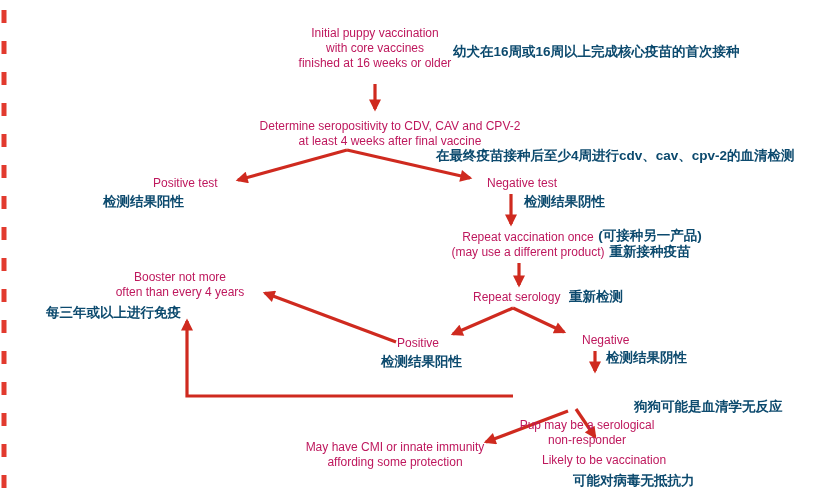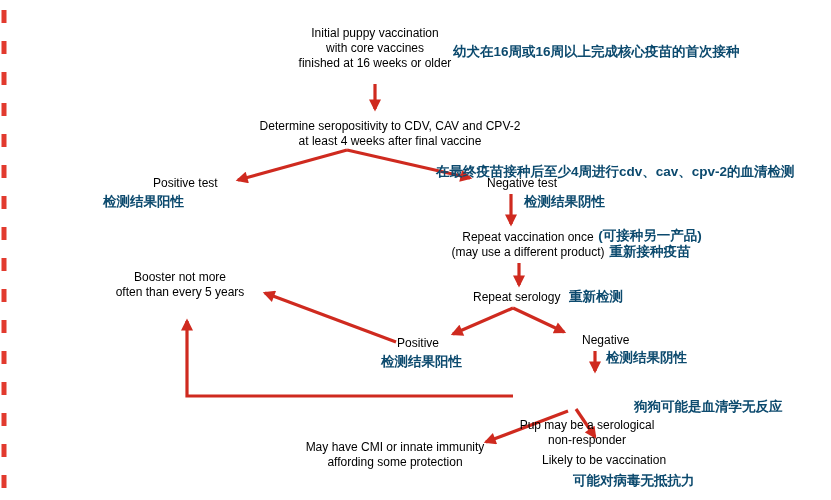--- a/index.html
+++ b/index.html
@@ -1,21 +1,21 @@
 <!DOCTYPE html>
 <html><head>
 <meta charset="utf-8">
 <style>
   html,body{margin:0;padding:0;background:#ffffff;}
   #screen{
     position:relative;width:831px;height:500px;background:#ffffff;
     overflow:hidden;font-family:"Liberation Sans","DejaVu Sans",sans-serif;
   }
   .en{
-    position:absolute;color:#000000;font-size:12px;line-height:15px;
+    position:absolute;color:#be185d;font-size:12px;line-height:15px;
     white-space:nowrap;
   }
   .en.block{text-align:center;white-space:normal;}
   .zh{
     position:absolute;color:#0c4a6e;font-weight:bold;font-size:13.5px;
     line-height:16px;white-space:nowrap;
   }
   .zh.block{text-align:center;}
   svg#arrows{position:absolute;left:0;top:0;}
 </style>
@@ -51,21 +51,21 @@
     <div>Initial puppy vaccination</div>
     <div>with core vaccines</div>
     <div>finished at 16 weeks or older</div>
   </div>
   <div class="zh" style="left:453px;top:44px;">幼犬在16周或16周以上完成核心疫苗的首次接种</div>
 
   <div class="en block" style="left:235px;top:119px;width:310px;">
     <div>Determine seropositivity to CDV, CAV and CPV-2</div>
     <div>at least 4 weeks after final vaccine</div>
   </div>
-  <div class="zh" style="left:436px;top:164px;">在最终疫苗接种后至少4周进行cdv、cav、cpv-2的血清检测</div>
+  <div class="zh" style="left:436px;top:148px;">在最终疫苗接种后至少4周进行cdv、cav、cpv-2的血清检测</div>
 
   <div class="en" style="left:153px;top:176px;">Positive test</div>
   <div class="zh" style="left:103px;top:194px;">检测结果阳性</div>
 
   <div class="en" style="left:487px;top:176px;">Negative test</div>
   <div class="zh" style="left:524px;top:194px;">检测结果阴性</div>
 
   <div class="en block" style="left:428px;top:230px;width:200px;">
     <div>Repeat vaccination once</div>
     <div>(may use a different product)</div>
@@ -79,22 +79,23 @@
   <div class="zh" style="left:569px;top:289px;">重新检测</div>
 
   <div class="en" style="left:397px;top:336px;">Positive</div>
   <div class="zh" style="left:381px;top:354px;">检测结果阳性</div>
 
   <div class="en" style="left:582px;top:333px;">Negative</div>
   <div class="zh" style="left:606px;top:350px;">检测结果阴性</div>
 
   <div class="en block" style="left:80px;top:270px;width:200px;">
     <div>Booster not more</div>
-    <div>often than every 5 years</div>
+    <div>often than every 4 years</div>
   </div>
+  <div class="zh" style="left:46px;top:305px;">每三年或以上进行免疫</div>
 
   <div class="en block" style="left:487px;top:374px;width:200px;margin-top:44px;">
     <div>Pup may be a serological</div>
     <div>non-responder</div>
   </div>
   <div class="zh" style="left:634px;top:399px;">狗狗可能是血清学无反应</div>
 
   <div class="en block" style="left:295px;top:440px;width:200px;">
     <div>May have CMI or innate immunity</div>
     <div>affording some protection</div>

